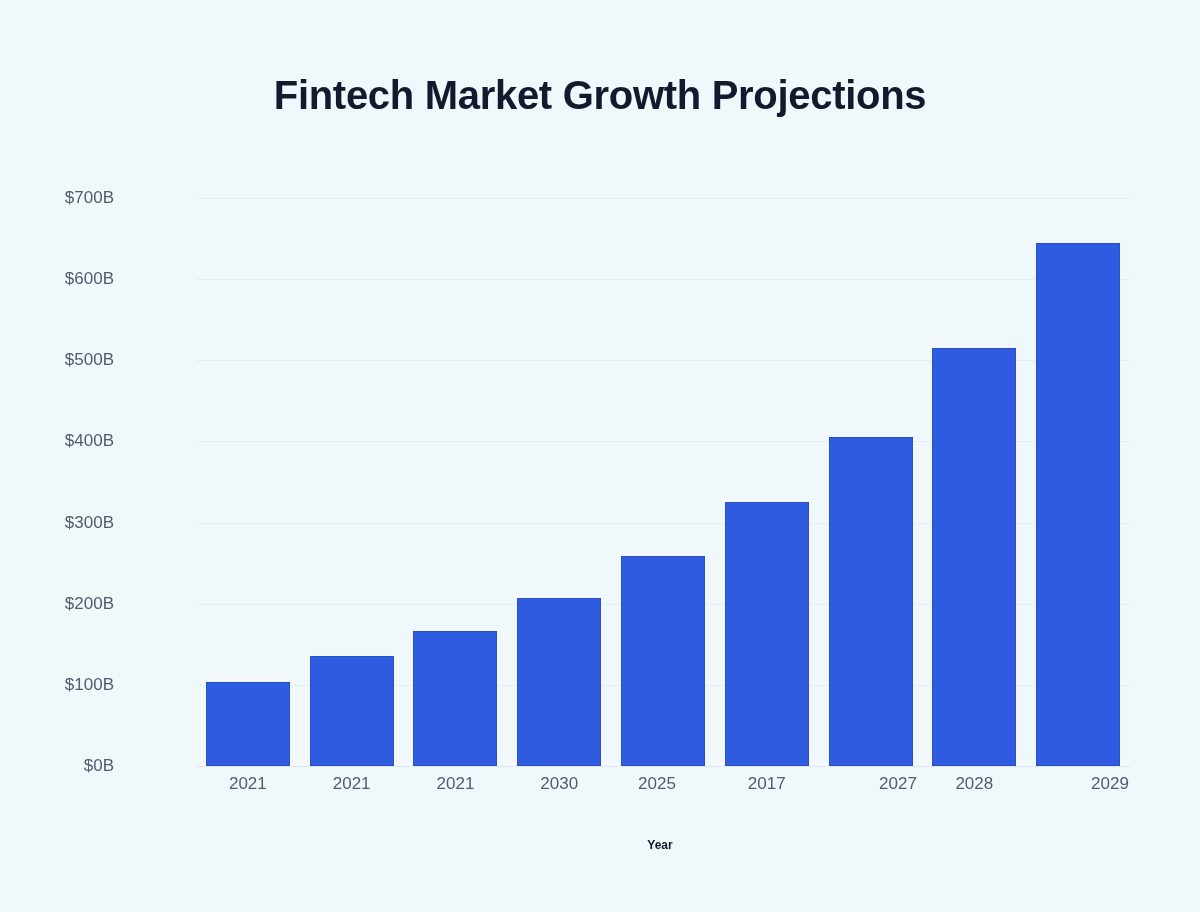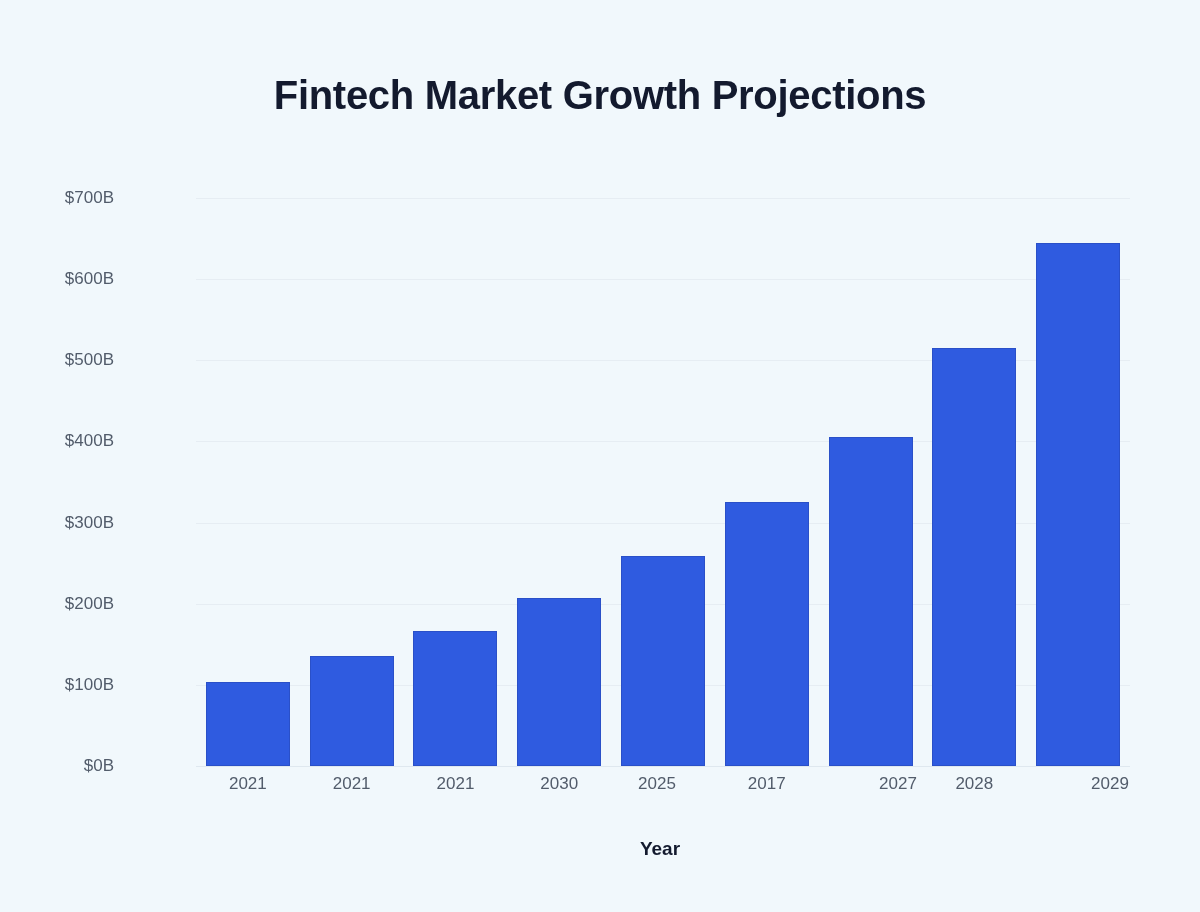--- a/index.html
+++ b/index.html
@@ -35,21 +35,21 @@
     letter-spacing: -0.3px;
     line-height: 1.15;
   }
 
   .xlabel {
     position: absolute;
     left: 190px;
     top: 838px;
     width: 940px;
     text-align: center;
-    font-size: 19px;
+    font-size: 12px;
     font-weight: bold;
     color: #131a2e;
   }
 
   
   .plot {
     position: absolute;
     left: 196px;
     top: 198px;
     width: 934px;

